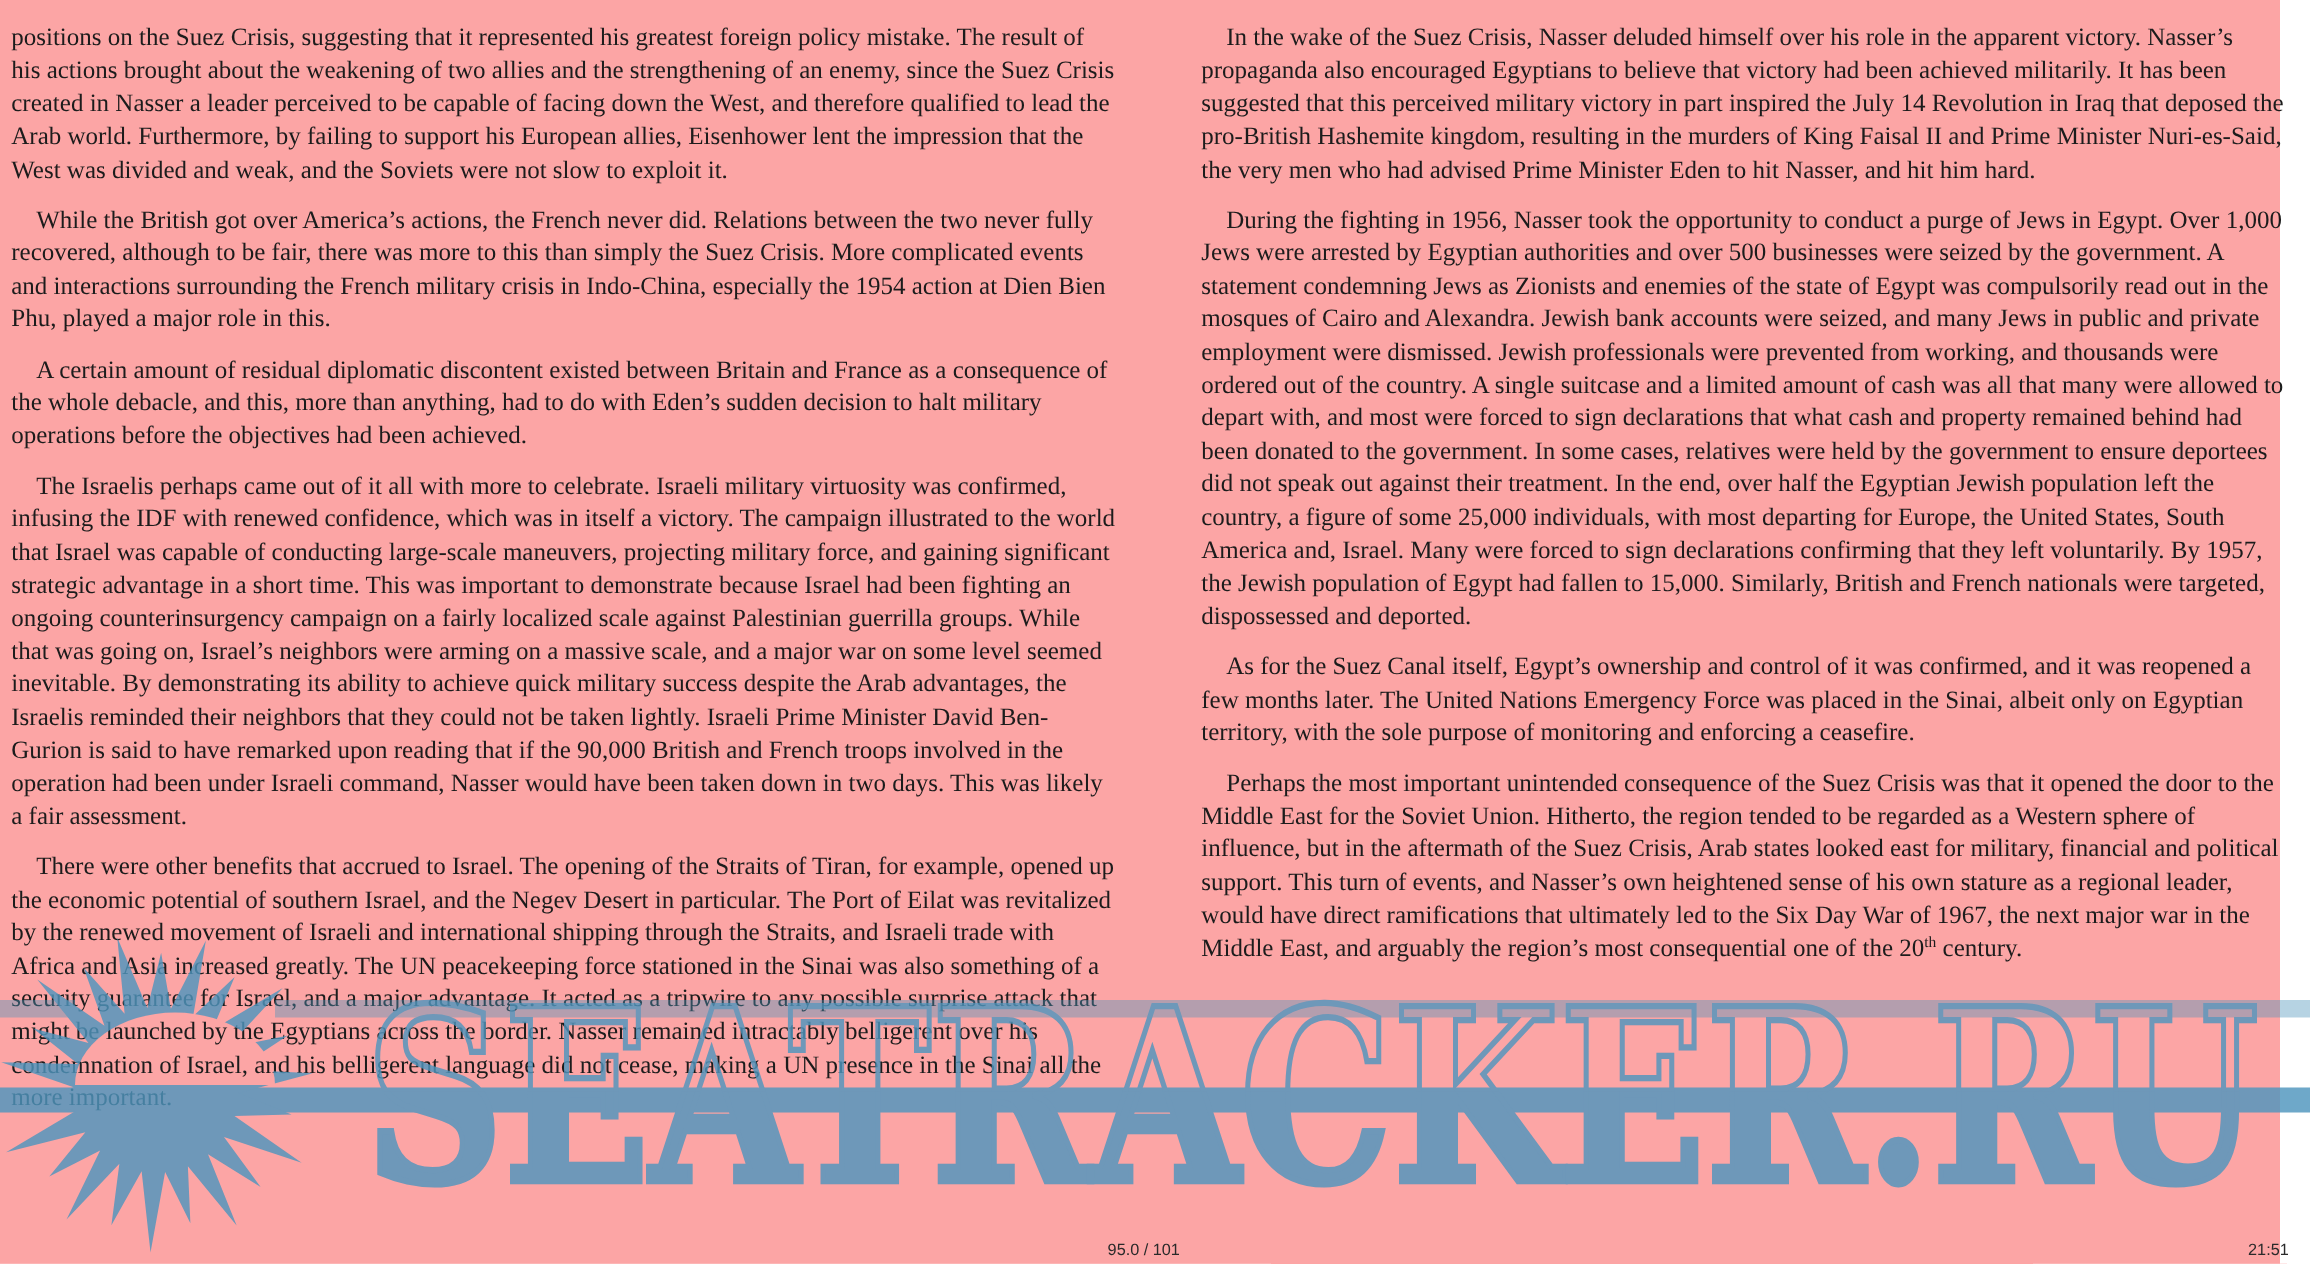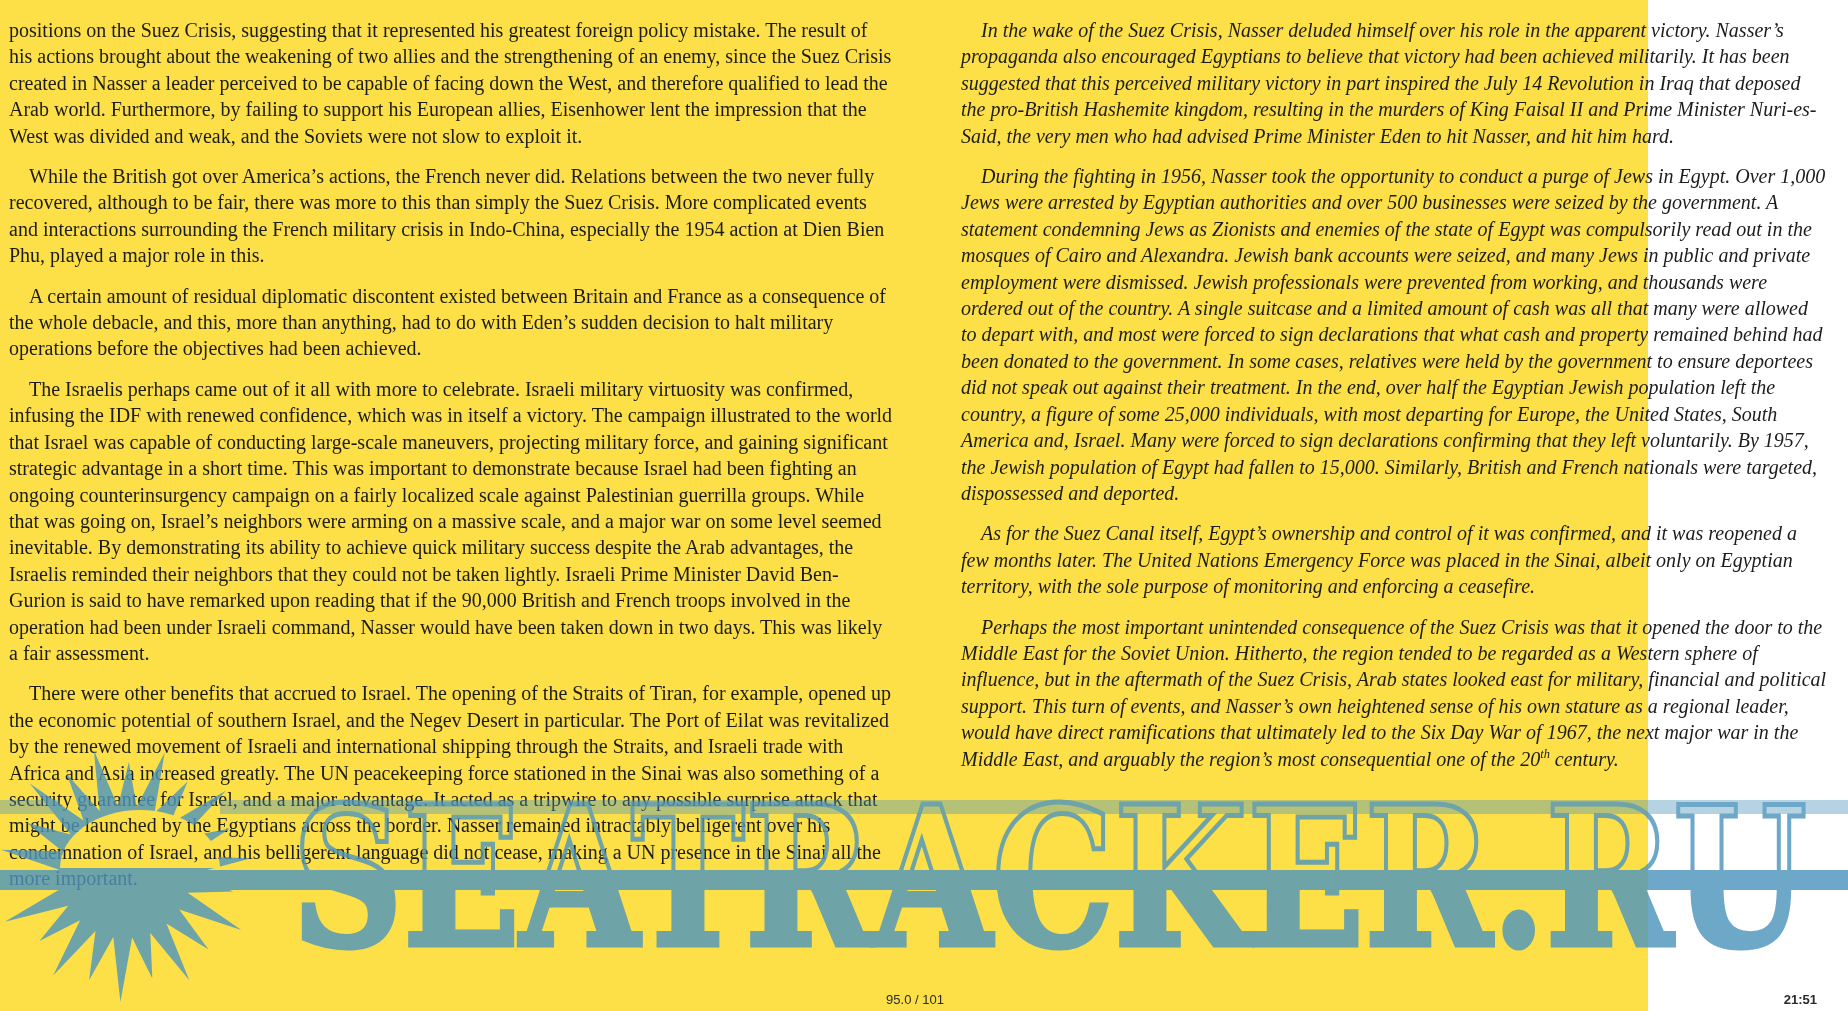--- a/index.html
+++ b/index.html
@@ -1,42 +1,42 @@
 <!DOCTYPE html>
 <html><head>
 <meta charset="utf-8">
 <style>
   html,body{margin:0;padding:0;}
   body{
     width:1848px;height:1011px;overflow:hidden;background:#ffffff;
   }
   .page{
-    position:relative;width:1648px;height:1011px;background:#fde047;
+    position:relative;width:1824px;height:1011px;background:#fca5a5;
     font-family:"Liberation Serif",serif;color:#1c1c1c;
   }
   .column{
     position:absolute;top:17px;font-size:20px;line-height:26.4px;text-align:left;
   }
   .column-left{left:9px;width:884px;}
-  .column-right{left:961px;width:866px;font-style:italic;}
+  .column-right{left:961px;width:866px;}
   .para{margin:0 0 14px 0;}
   .para.indent{text-indent:20px;}
   .para sup{font-size:0.62em;line-height:0;text-align:center;}
   .watermark{
     position:absolute;left:0;top:0;pointer-events:none;
   }
   .wm-text{
     font-family:"DejaVu Serif",serif;font-weight:bold;font-size:192px;
   }
   .statusbar{
     position:absolute;left:0;top:992px;width:1848px;height:19px;
     font-family:"Liberation Sans",sans-serif;font-size:13px;color:#2a2a2a;
   }
   .page-indicator{position:absolute;left:0;right:18px;top:0;text-align:center;}
-  .clock{position:absolute;right:31px;top:0;font-weight:bold;}
+  .clock{position:absolute;right:17px;top:0;}
 </style>
 </head>
 <body>
 
 <div class="page">
 
   <div class="column column-left">
       <p class="para"><span>positions on the Suez Crisis, suggesting that it represented his greatest foreign policy mistake. The result of his actions brought about the weakening of two allies and the strengthening of an enemy, since the Suez Crisis created in Nasser a leader perceived to be capable of facing down the West, and therefore qualified to lead the Arab world. Furthermore, by failing to support his European allies, Eisenhower lent the impression that the West was divided and weak, and the Soviets were not slow to exploit it.</span></p>
       <p class="para indent"><span>While the British got over America’s actions, the French never did. Relations between the two never fully recovered, although to be fair, there was more to this than simply the Suez Crisis. More complicated events and interactions surrounding the French military crisis in Indo-China, especially the 1954 action at Dien Bien Phu, played a major role in this.</span></p>
       <p class="para indent"><span>A certain amount of residual diplomatic discontent existed between Britain and France as a consequence of the whole debacle, and this, more than anything, had to do with Eden’s sudden decision to halt military operations before the objectives had been achieved.</span></p>

